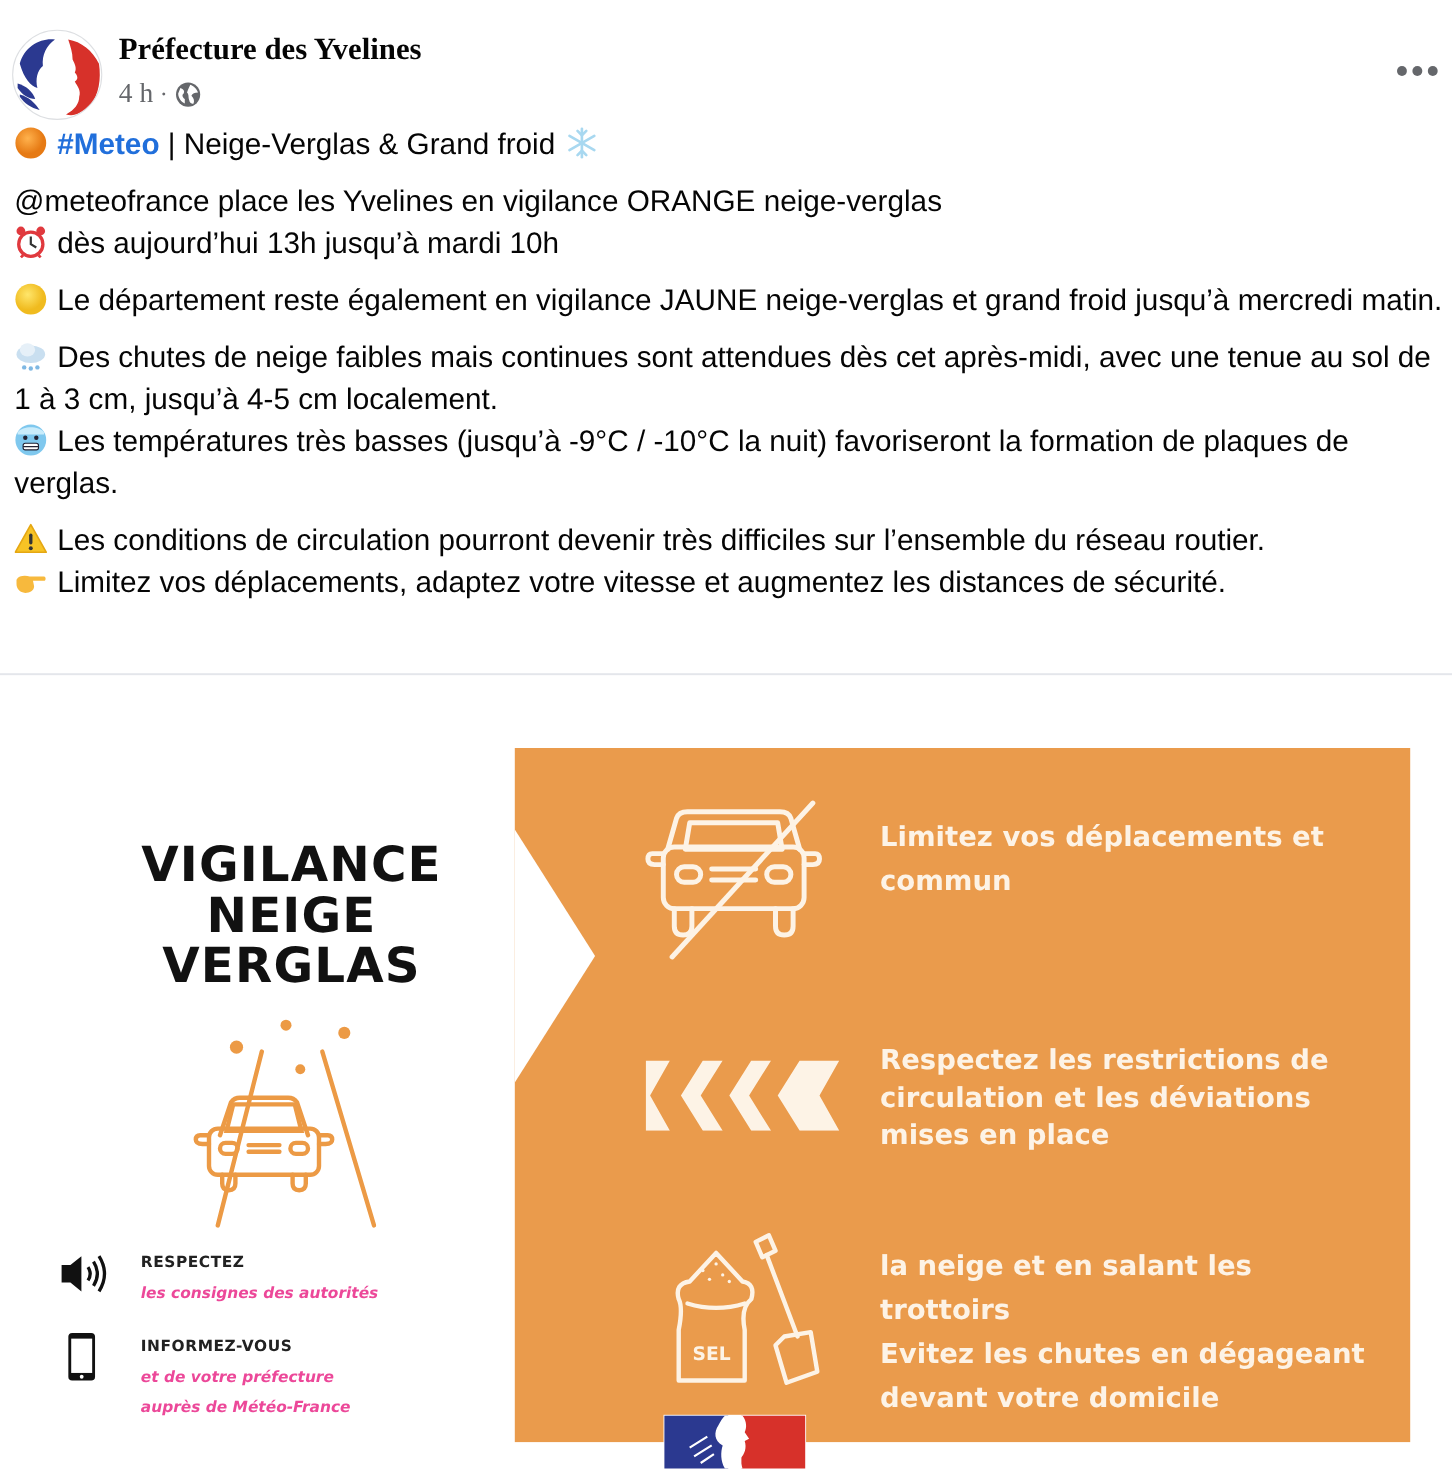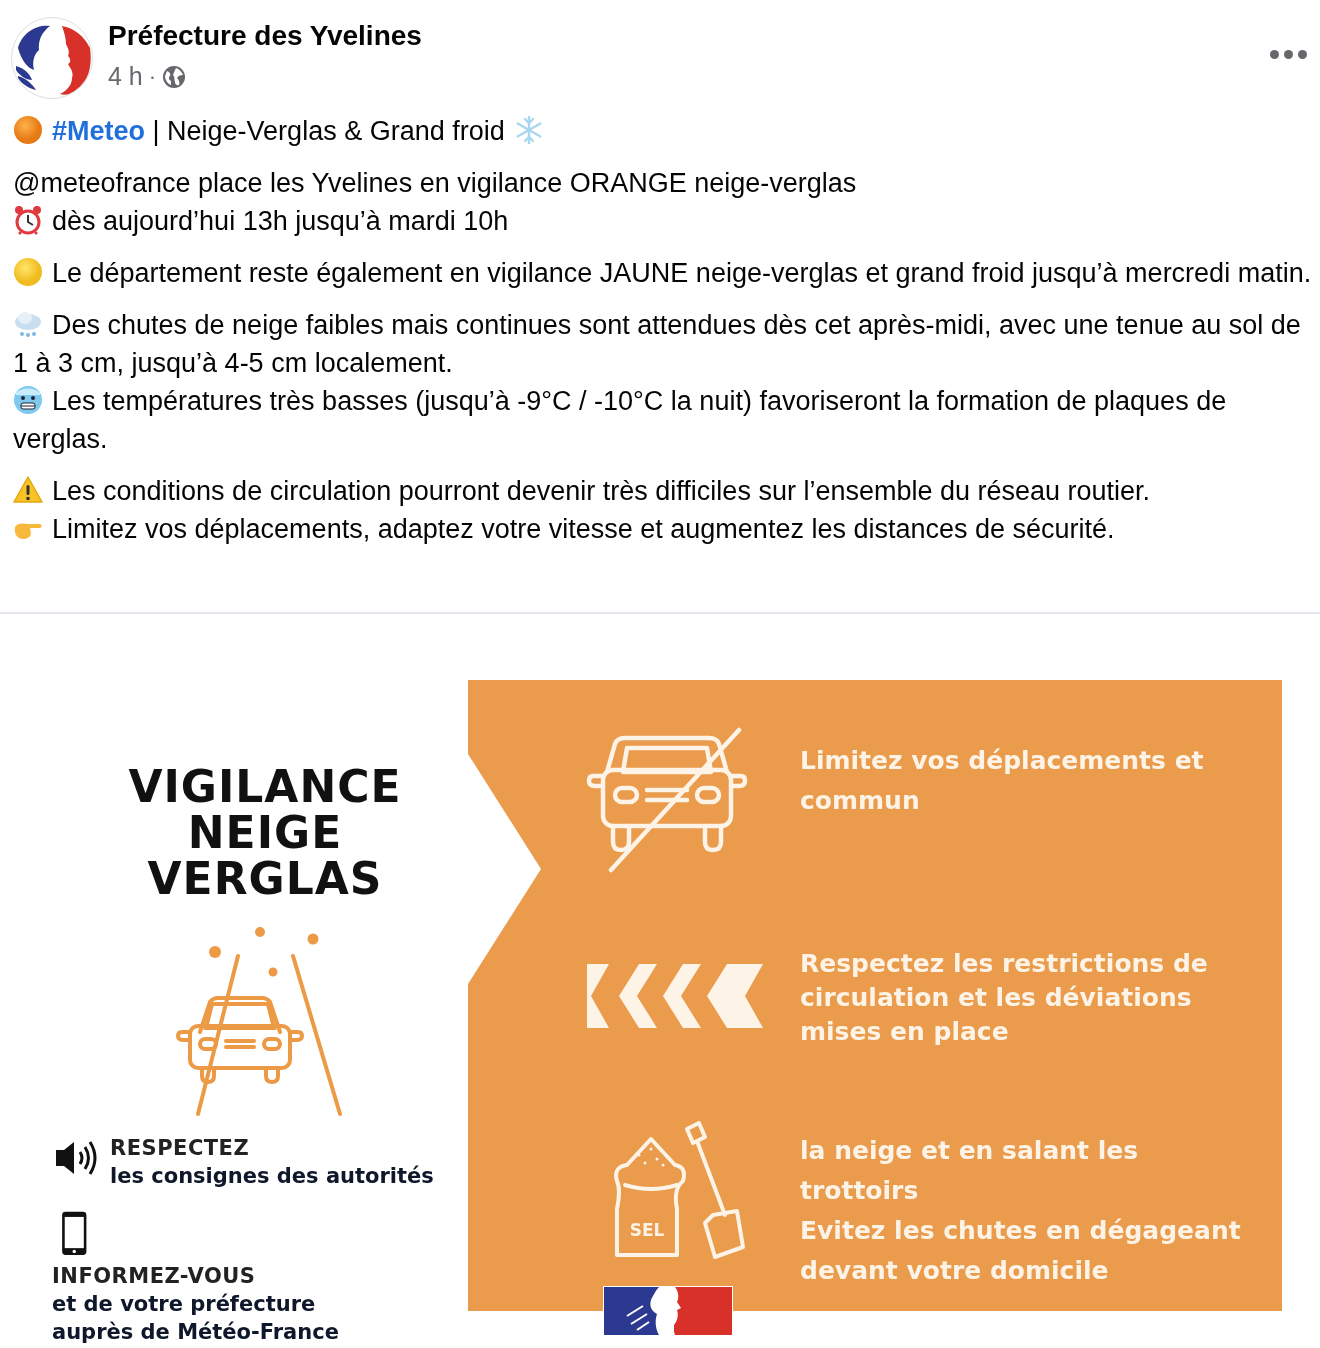--- a/index.html
+++ b/index.html
@@ -1,19 +1,19 @@
 <!DOCTYPE html>
 <html><head>
 <meta charset="utf-8">
 <style>
   * { box-sizing: border-box; margin: 0; padding: 0; }
   html, body { width: 1320px; height: 1348px; background: #ffffff; overflow: hidden; }
   body { font-family: "Liberation Sans", "DejaVu Sans", sans-serif; color: #050505; position: relative; }
 
-  .header { position: absolute; left: 0; top: 4px; width: 1304px; height: 105px; }
+  .header { position: absolute; left: 0; top: 14px; width: 1304px; height: 105px; font-family: Liberation Serif, serif; }
   .avatar { position: absolute; left: 11px; top: 13px; width: 82px; height: 82px; border-radius: 50%; border: 1px solid #dddfe2; overflow: hidden; background: #fff; }
   .page-name { position: absolute; left: 108px; top: 16px; font-size: 28px; font-weight: bold; color: #050505; }
   .meta { position: absolute; left: 108px; top: 58px; font-size: 25px; color: #65676b; display: flex; align-items: center; gap: 6px; }
   .meta .dot { font-size: 22px; }
   .globe { width: 24px; height: 24px; display: inline-block; }
   .more-btn { position: absolute; left: 1266px; top: 40px; width: 44px; height: 20px; display: flex; gap: 5px; align-items: center; justify-content: center; cursor: pointer; }
   .more-btn span { width: 9px; height: 9px; background: #65676b; border-radius: 50%; display: block; }
 
   .post-text { position: absolute; left: 13px; top: 112px; width: 1310px; font-size: 27px; line-height: 38px; color: #050505; }
   .post-text p { margin-bottom: 14px; }
@@ -22,23 +22,23 @@
   .hashtag { color: #216fdb; font-weight: bold; cursor: pointer; }
 
   .divider { position: absolute; left: 0; top: 612px; width: 1320px; height: 2px; background: #e4e6eb; }
 
   .infographic { position: absolute; left: 0; top: 614px; width: 1320px; height: 734px; background: #fff; }
   .title-block { position: absolute; left: 70px; top: 150px; width: 390px; text-align: center; font-family: "DejaVu Sans", sans-serif; font-weight: bold; font-size: 44px; line-height: 46px; letter-spacing: 1px; color: #111; }
   .road-illus { position: absolute; left: 170px; top: 310px; width: 200px; height: 200px; }
 
   .advice-row { position: absolute; left: 52px; display: flex; align-items: flex-start; }
   .advice-row .ico { width: 48px; height: 48px; margin-right: 10px; }
-  .advice-row .txt { font-family: "DejaVu Sans", sans-serif; font-size: 21px; line-height: 28px; color: #222; font-weight: bold; }
+  .advice-row .txt { font-family: "DejaVu Sans", sans-serif; font-size: 14px; line-height: 28px; color: #222; font-weight: bold; margin-left: 18px; }
   .advice-row .txt .strong { font-weight: bold; display: block; letter-spacing: 0.5px; }
-  .advice-row .txt .norm { font-weight: bold; color: #0f172a; display: block; }
+  .advice-row .txt .norm { font-weight: bold; color: #ec4899; display: block; font-style: italic; }
 
   .orange-panel { position: absolute; left: 468px; top: 66px; width: 814px; height: 631px; background: #ea9b4c; }
   .chevron-notch { position: absolute; left: 468px; top: 140px; width: 0; height: 0; border-top: 115px solid transparent; border-bottom: 115px solid transparent; border-left: 73px solid #ffffff; }
   .tip { position: absolute; left: 800px; font-family: "DejaVu Sans", sans-serif; font-weight: bold; color: #fdf3e6; font-size: 25px; line-height: 40px; width: 460px; }
   .tip.t2 { line-height: 34px; }
   .tip-icon { position: absolute; }
   .marianne { position: absolute; left: 603px; top: 672px; width: 130px; height: 50px; }
 </style>
 </head>
 <body>
@@ -181,21 +181,21 @@
       <path d="M28 18 Q32 24 28 30" stroke="#111" stroke-width="3" fill="none"></path>
       <path d="M33 13 Q40 24 33 35" stroke="#111" stroke-width="3" fill="none"></path>
       <path d="M38 8 Q48 24 38 40" stroke="#111" stroke-width="3" fill="none"></path>
     </svg>
     <div class="txt">
       <span class="strong">RESPECTEZ</span>
       <span class="norm">les consignes des autorités</span>
     </div>
   </div>
 
-  <div class="advice-row" style="top:596px;flex-direction:column;">
+  <div class="advice-row" style="top:596px;">
     <svg class="ico" viewBox="0 0 48 60" style="height:52px">
       <rect x="8" y="2" width="28" height="50" rx="4" fill="#111"></rect>
       <rect x="11" y="8" width="22" height="36" fill="#fff"></rect>
       <circle cx="22" cy="48" r="2" fill="#fff"></circle>
     </svg>
     <div class="txt">
       <span class="strong">INFORMEZ-VOUS</span>
       <span class="norm">et de votre préfecture</span>
       <span class="norm">auprès de Météo-France</span>
     </div>

